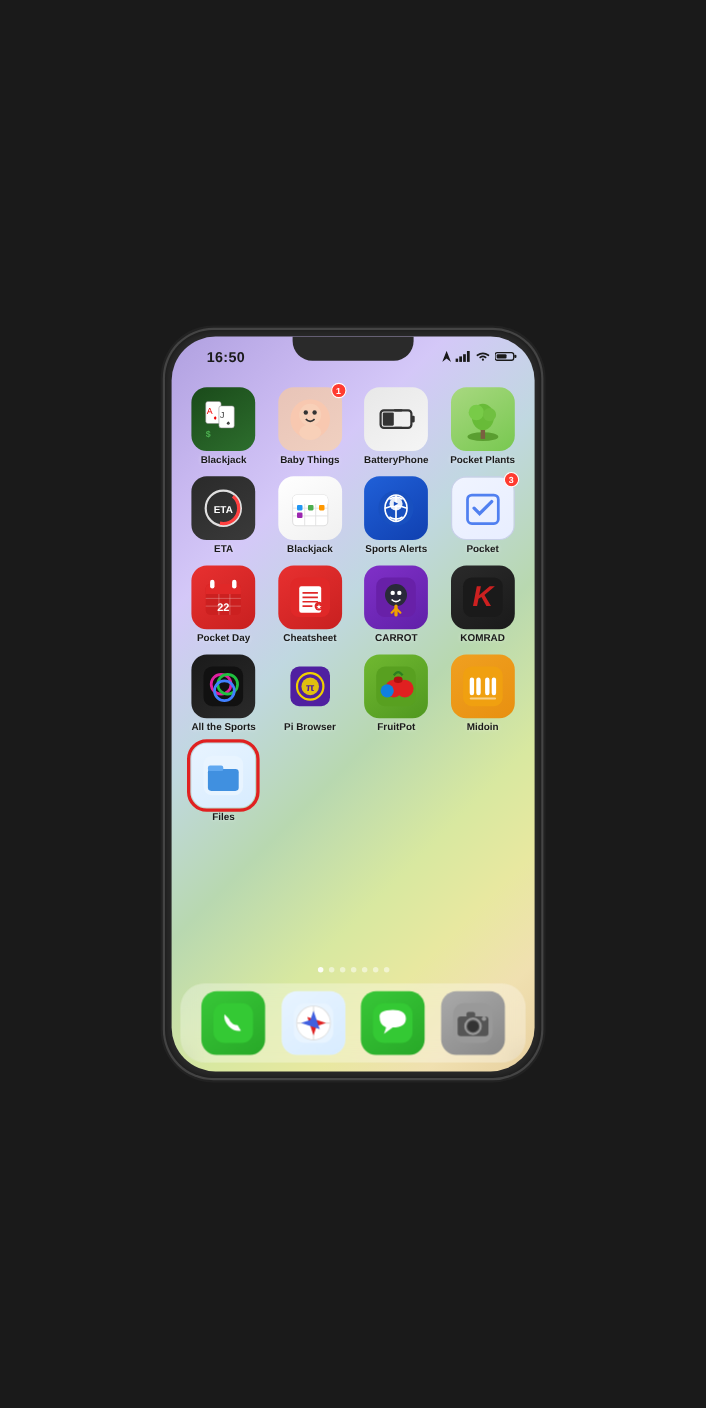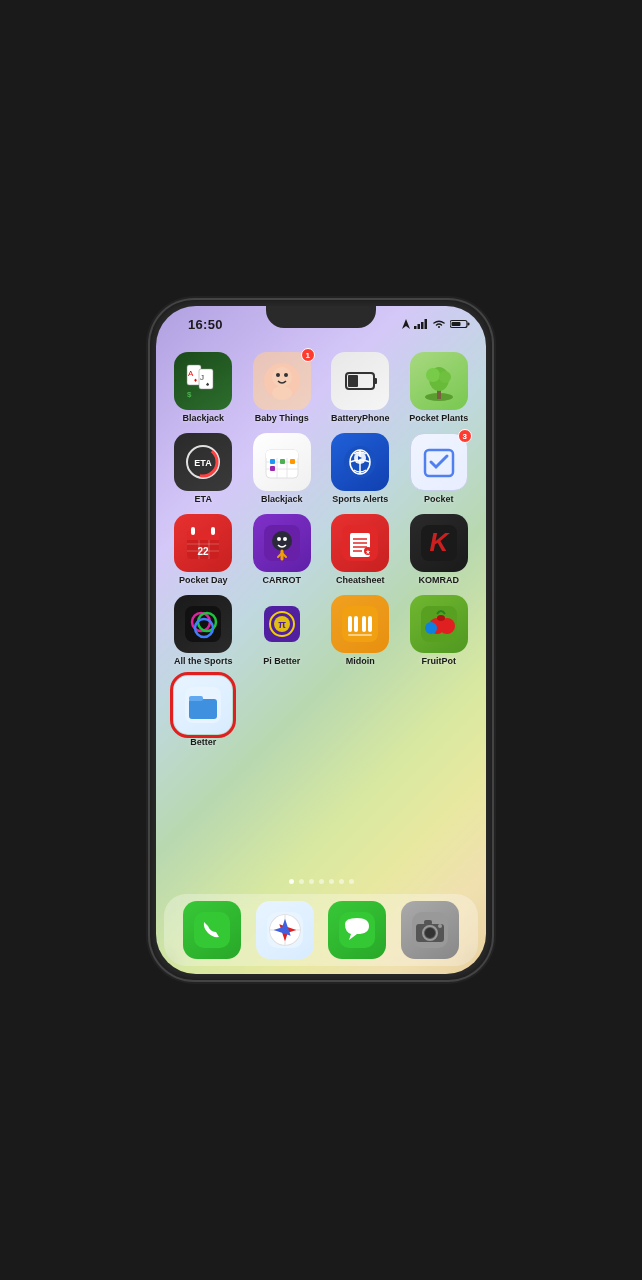--- a/index.html
+++ b/index.html
@@ -349,54 +349,54 @@
       <rect x="10" y="6" width="4" height="8" rx="2" fill="white"></rect>
       <rect x="30" y="6" width="4" height="8" rx="2" fill="white"></rect>
       <text x="22" y="34" font-size="10" fill="white" text-anchor="middle" font-weight="bold">22</text>
     </svg>
             </div>
           </div>
           <div class="app-label">Pocket Day</div>
         </div>
         <div class="app-item">
           <div style="position: relative;">
+            <div class="app-icon icon-cheatsheet">
+              <svg width="44" height="44" viewBox="0 0 44 44">
+      <rect x="4" y="4" width="36" height="36" rx="8" fill="#e02828"></rect>
+      <rect x="12" y="12" width="20" height="24" rx="2" fill="white"></rect>
+      <line x1="15" y1="18" x2="29" y2="18" stroke="#e02828" stroke-width="1.5"></line>
+      <line x1="15" y1="22" x2="29" y2="22" stroke="#e02828" stroke-width="1.5"></line>
+      <line x1="15" y1="26" x2="29" y2="26" stroke="#e02828" stroke-width="1.5"></line>
+      <line x1="15" y1="30" x2="24" y2="30" stroke="#e02828" stroke-width="1.5"></line>
+      <circle cx="30" cy="30" r="4" fill="#e02828"></circle>
+      <text x="30" y="33" font-size="6" fill="white" text-anchor="middle">★</text>
+    </svg>
+            </div>
+          </div>
+          <div class="app-label">Cheatsheet</div>
+        </div>
+        <div class="app-item">
+          <div style="position: relative;">
             <div class="app-icon icon-carrot">
               <svg width="44" height="44" viewBox="0 0 44 44">
       <rect x="4" y="4" width="36" height="36" rx="8" fill="#6820a8"></rect>
       <circle cx="22" cy="20" r="10" fill="#2a2a3a"></circle>
       <circle cx="19" cy="18" r="2" fill="white"></circle>
       <circle cx="25" cy="18" r="2" fill="white"></circle>
       <path d="M18 24 Q22 28 26 24" stroke="white" stroke-width="1.5" fill="none"></path>
       <path d="M22 30 L22 38" stroke="#f0a000" stroke-width="3" stroke-linecap="round"></path>
       <path d="M22 32 L18 36" stroke="#f0a000" stroke-width="2" stroke-linecap="round"></path>
       <path d="M22 32 L26 36" stroke="#f0a000" stroke-width="2" stroke-linecap="round"></path>
     </svg>
             </div>
           </div>
           <div class="app-label">CARROT</div>
         </div>
         <div class="app-item">
           <div style="position: relative;">
-            <div class="app-icon icon-cheatsheet">
-              <svg width="44" height="44" viewBox="0 0 44 44">
-      <rect x="4" y="4" width="36" height="36" rx="8" fill="#e02828"></rect>
-      <rect x="12" y="12" width="20" height="24" rx="2" fill="white"></rect>
-      <line x1="15" y1="18" x2="29" y2="18" stroke="#e02828" stroke-width="1.5"></line>
-      <line x1="15" y1="22" x2="29" y2="22" stroke="#e02828" stroke-width="1.5"></line>
-      <line x1="15" y1="26" x2="29" y2="26" stroke="#e02828" stroke-width="1.5"></line>
-      <line x1="15" y1="30" x2="24" y2="30" stroke="#e02828" stroke-width="1.5"></line>
-      <circle cx="30" cy="30" r="4" fill="#e02828"></circle>
-      <text x="30" y="33" font-size="6" fill="white" text-anchor="middle">★</text>
-    </svg>
-            </div>
-          </div>
-          <div class="app-label">Cheatsheet</div>
-        </div>
-        <div class="app-item">
-          <div style="position: relative;">
             <div class="app-icon icon-komrad">
               <svg width="44" height="44" viewBox="0 0 44 44">
       <rect x="4" y="4" width="36" height="36" rx="8" fill="#1a1a1a"></rect>
       <text x="22" y="30" font-size="26" font-weight="900" fill="#cc2020" text-anchor="middle" font-style="italic">K</text>
     </svg>
             </div>
           </div>
           <div class="app-label">KOMRAD</div>
         </div>
         <div class="app-item">
@@ -416,64 +416,64 @@
           <div style="position: relative;">
             <div class="app-icon icon-pibrowser">
               <svg width="44" height="44" viewBox="0 0 44 44">
       <rect x="4" y="4" width="36" height="36" rx="8" fill="#5020a0"></rect>
       <circle cx="22" cy="22" r="12" fill="none" stroke="#f0d000" stroke-width="2"></circle>
       <circle cx="22" cy="22" r="8" fill="#f0d000" opacity="0.9"></circle>
       <text x="22" y="26" font-size="10" fill="#5020a0" text-anchor="middle" font-weight="bold">π</text>
     </svg>
             </div>
           </div>
-          <div class="app-label">Pi Better</div>
+          <div class="app-label">Pi Browser</div>
+        </div>
+        <div class="app-item">
+          <div style="position: relative;">
+            <div class="app-icon icon-fruitpot">
+              <svg width="44" height="44" viewBox="0 0 44 44">
+      <rect x="4" y="4" width="36" height="36" rx="8" fill="#58a020"></rect>
+      <circle cx="20" cy="24" r="8" fill="#e02020"></circle>
+      <circle cx="30" cy="24" r="8" fill="#e02020"></circle>
+      <ellipse cx="24" cy="16" rx="4" ry="3" fill="#b01010"></ellipse>
+      <circle cx="14" cy="26" r="6" fill="#1080e0"></circle>
+      <path d="M20 12 Q24 6 28 12" stroke="#2a8020" stroke-width="2" fill="none"></path>
+    </svg>
+            </div>
+          </div>
+          <div class="app-label">FruitPot</div>
         </div>
         <div class="app-item">
           <div style="position: relative;">
             <div class="app-icon icon-midoin">
               <svg width="44" height="44" viewBox="0 0 44 44">
       <rect x="4" y="4" width="36" height="36" rx="8" fill="#f0a010"></rect>
       <rect x="10" y="14" width="4" height="16" rx="2" fill="white"></rect>
       <rect x="16" y="14" width="4" height="16" rx="2" fill="white"></rect>
       <rect x="24" y="14" width="4" height="16" rx="2" fill="white"></rect>
       <rect x="30" y="14" width="4" height="16" rx="2" fill="white"></rect>
       <rect x="10" y="32" width="24" height="2" rx="1" fill="rgba(255,255,255,0.5)"></rect>
     </svg>
             </div>
           </div>
           <div class="app-label">Midoin</div>
         </div>
         <div class="app-item">
           <div style="position: relative;">
-            <div class="app-icon icon-fruitpot">
-              <svg width="44" height="44" viewBox="0 0 44 44">
-      <rect x="4" y="4" width="36" height="36" rx="8" fill="#58a020"></rect>
-      <circle cx="20" cy="24" r="8" fill="#e02020"></circle>
-      <circle cx="30" cy="24" r="8" fill="#e02020"></circle>
-      <ellipse cx="24" cy="16" rx="4" ry="3" fill="#b01010"></ellipse>
-      <circle cx="14" cy="26" r="6" fill="#1080e0"></circle>
-      <path d="M20 12 Q24 6 28 12" stroke="#2a8020" stroke-width="2" fill="none"></path>
-    </svg>
-            </div>
-          </div>
-          <div class="app-label">FruitPot</div>
-        </div>
-        <div class="app-item">
-          <div style="position: relative;">
             <div class="app-icon icon-files">
               <svg width="44" height="44" viewBox="0 0 44 44">
       <rect x="4" y="4" width="36" height="36" rx="8" fill="#e8f4ff"></rect>
       <rect x="8" y="16" width="28" height="20" rx="3" fill="#4090e0"></rect>
       <rect x="8" y="13" width="14" height="5" rx="2" fill="#60a8f0"></rect>
     </svg>
             </div>
             <div class="files-highlight" style="top: -4px; left: -4px;"></div>
           </div>
-          <div class="app-label">Better</div>
+          <div class="app-label">Files</div>
         </div>
       </div>
 
     <div class="page-dots">
       <div class="dot active"></div>
       <div class="dot"></div>
       <div class="dot"></div>
       <div class="dot"></div>
       <div class="dot"></div>
       <div class="dot"></div>

